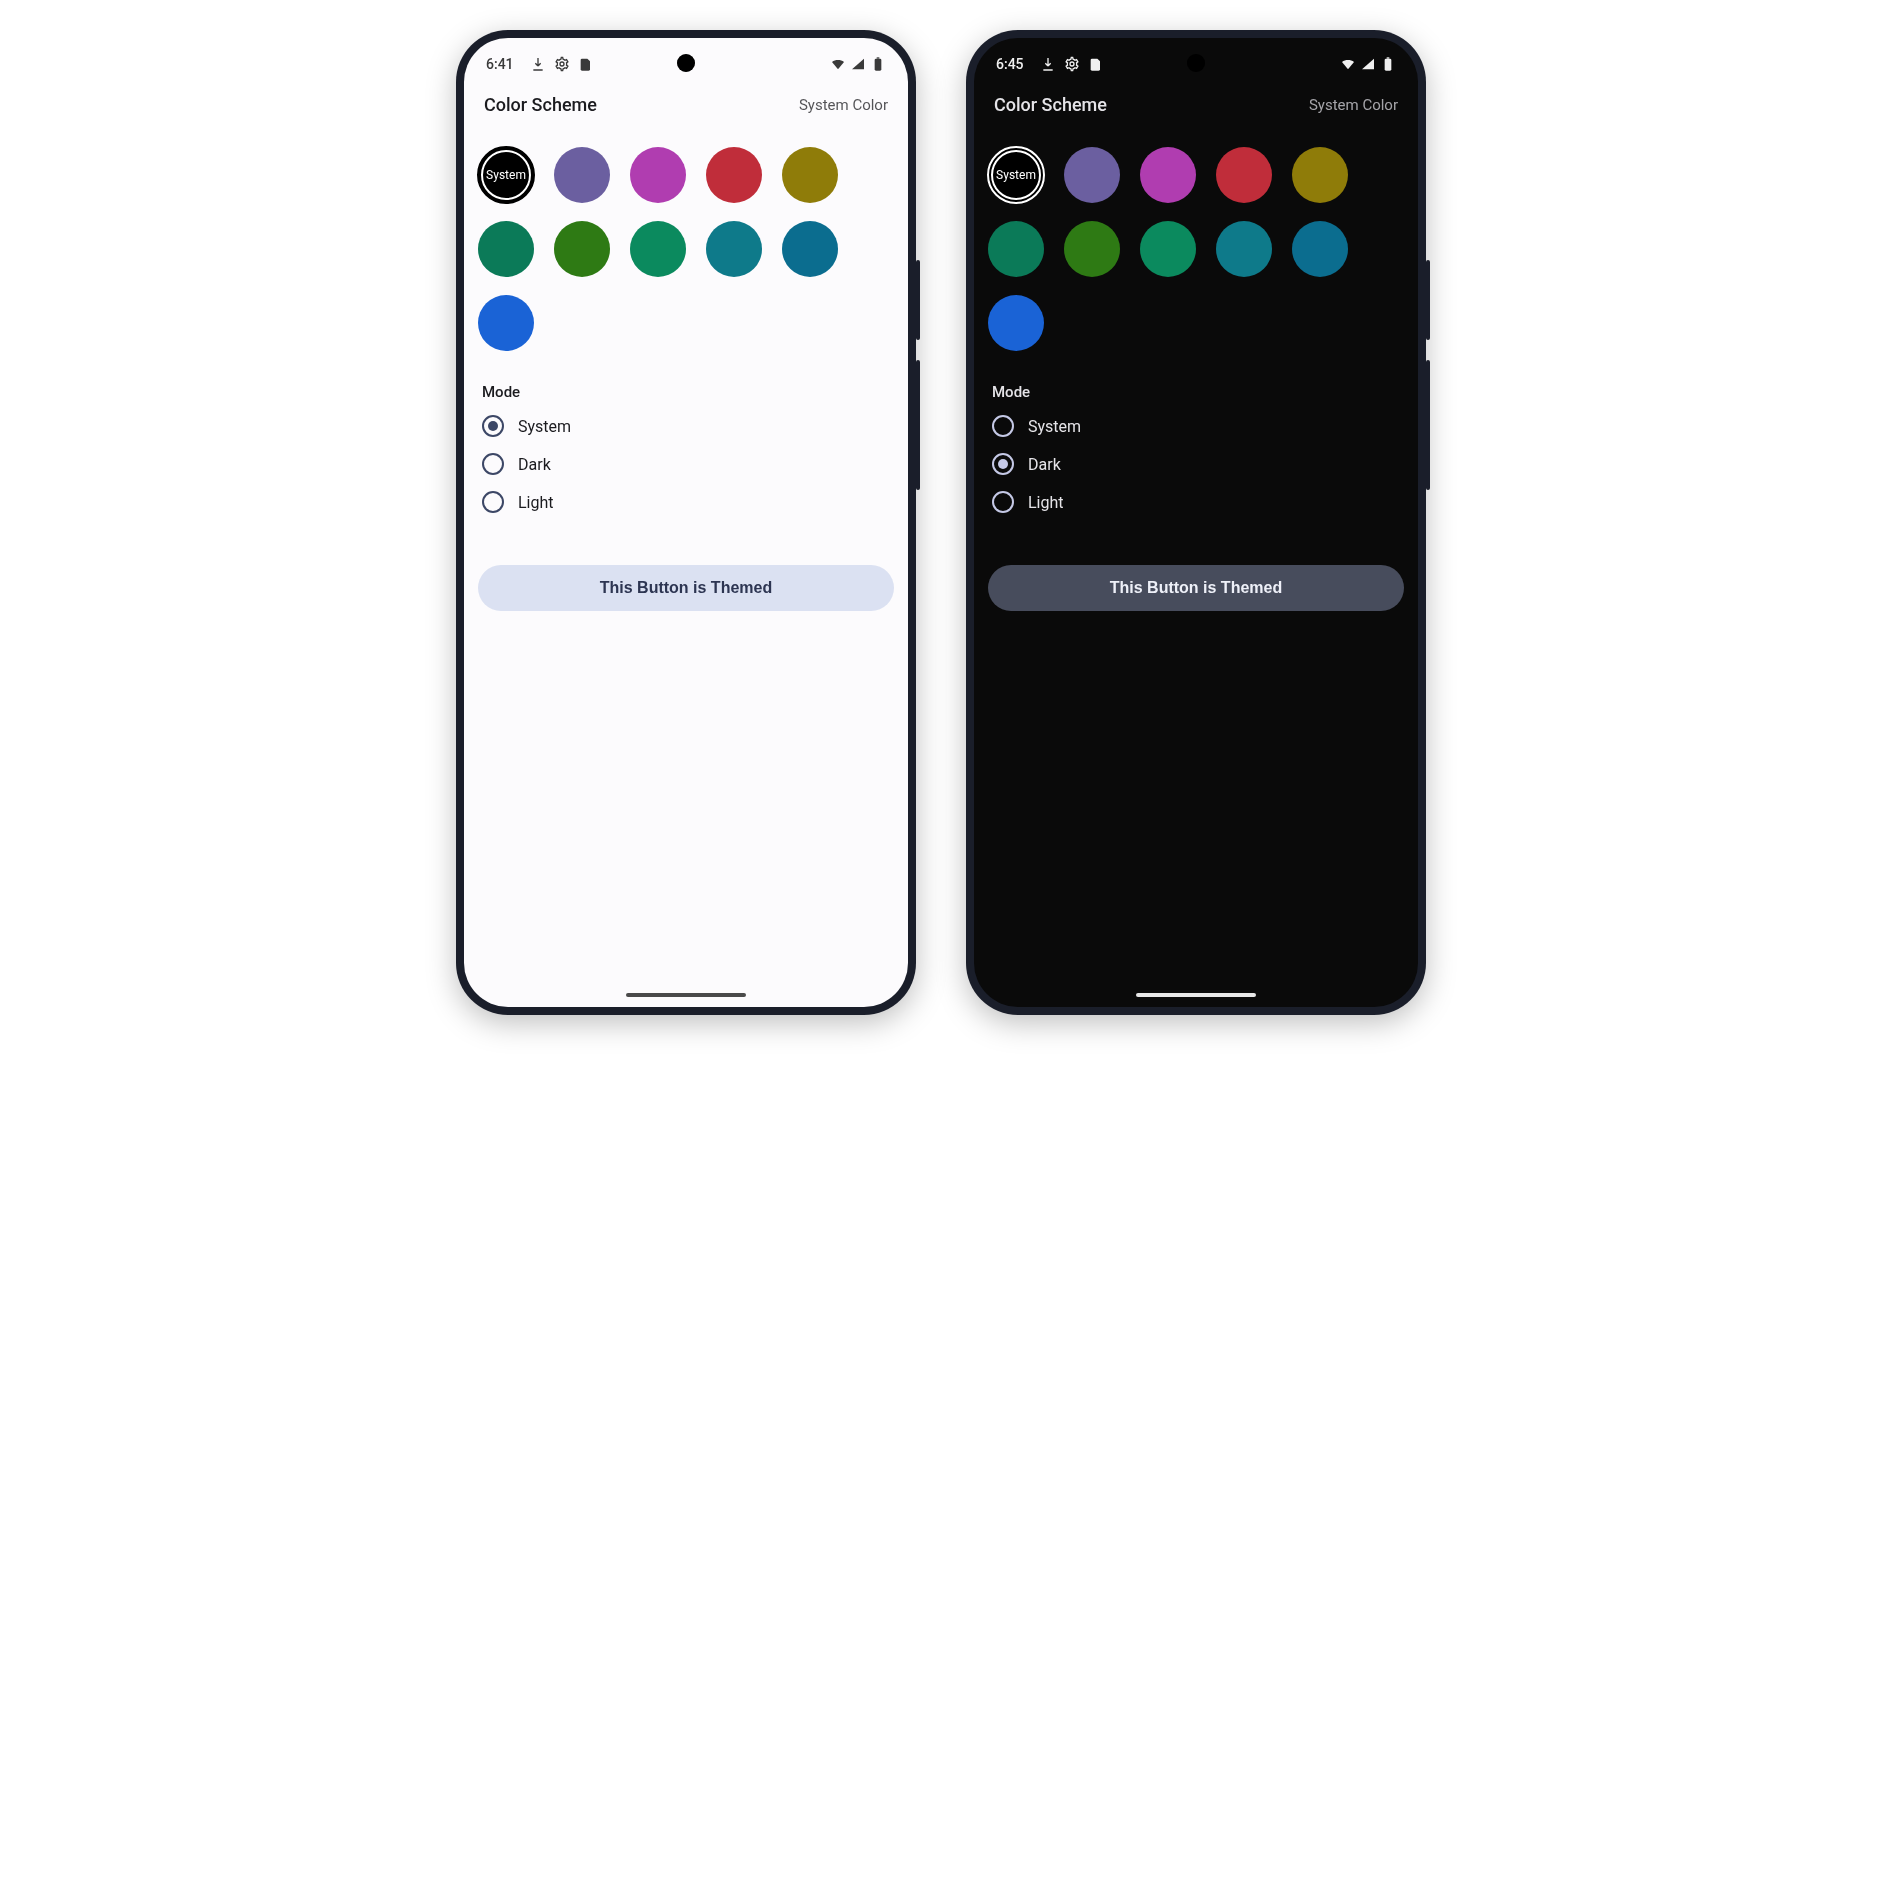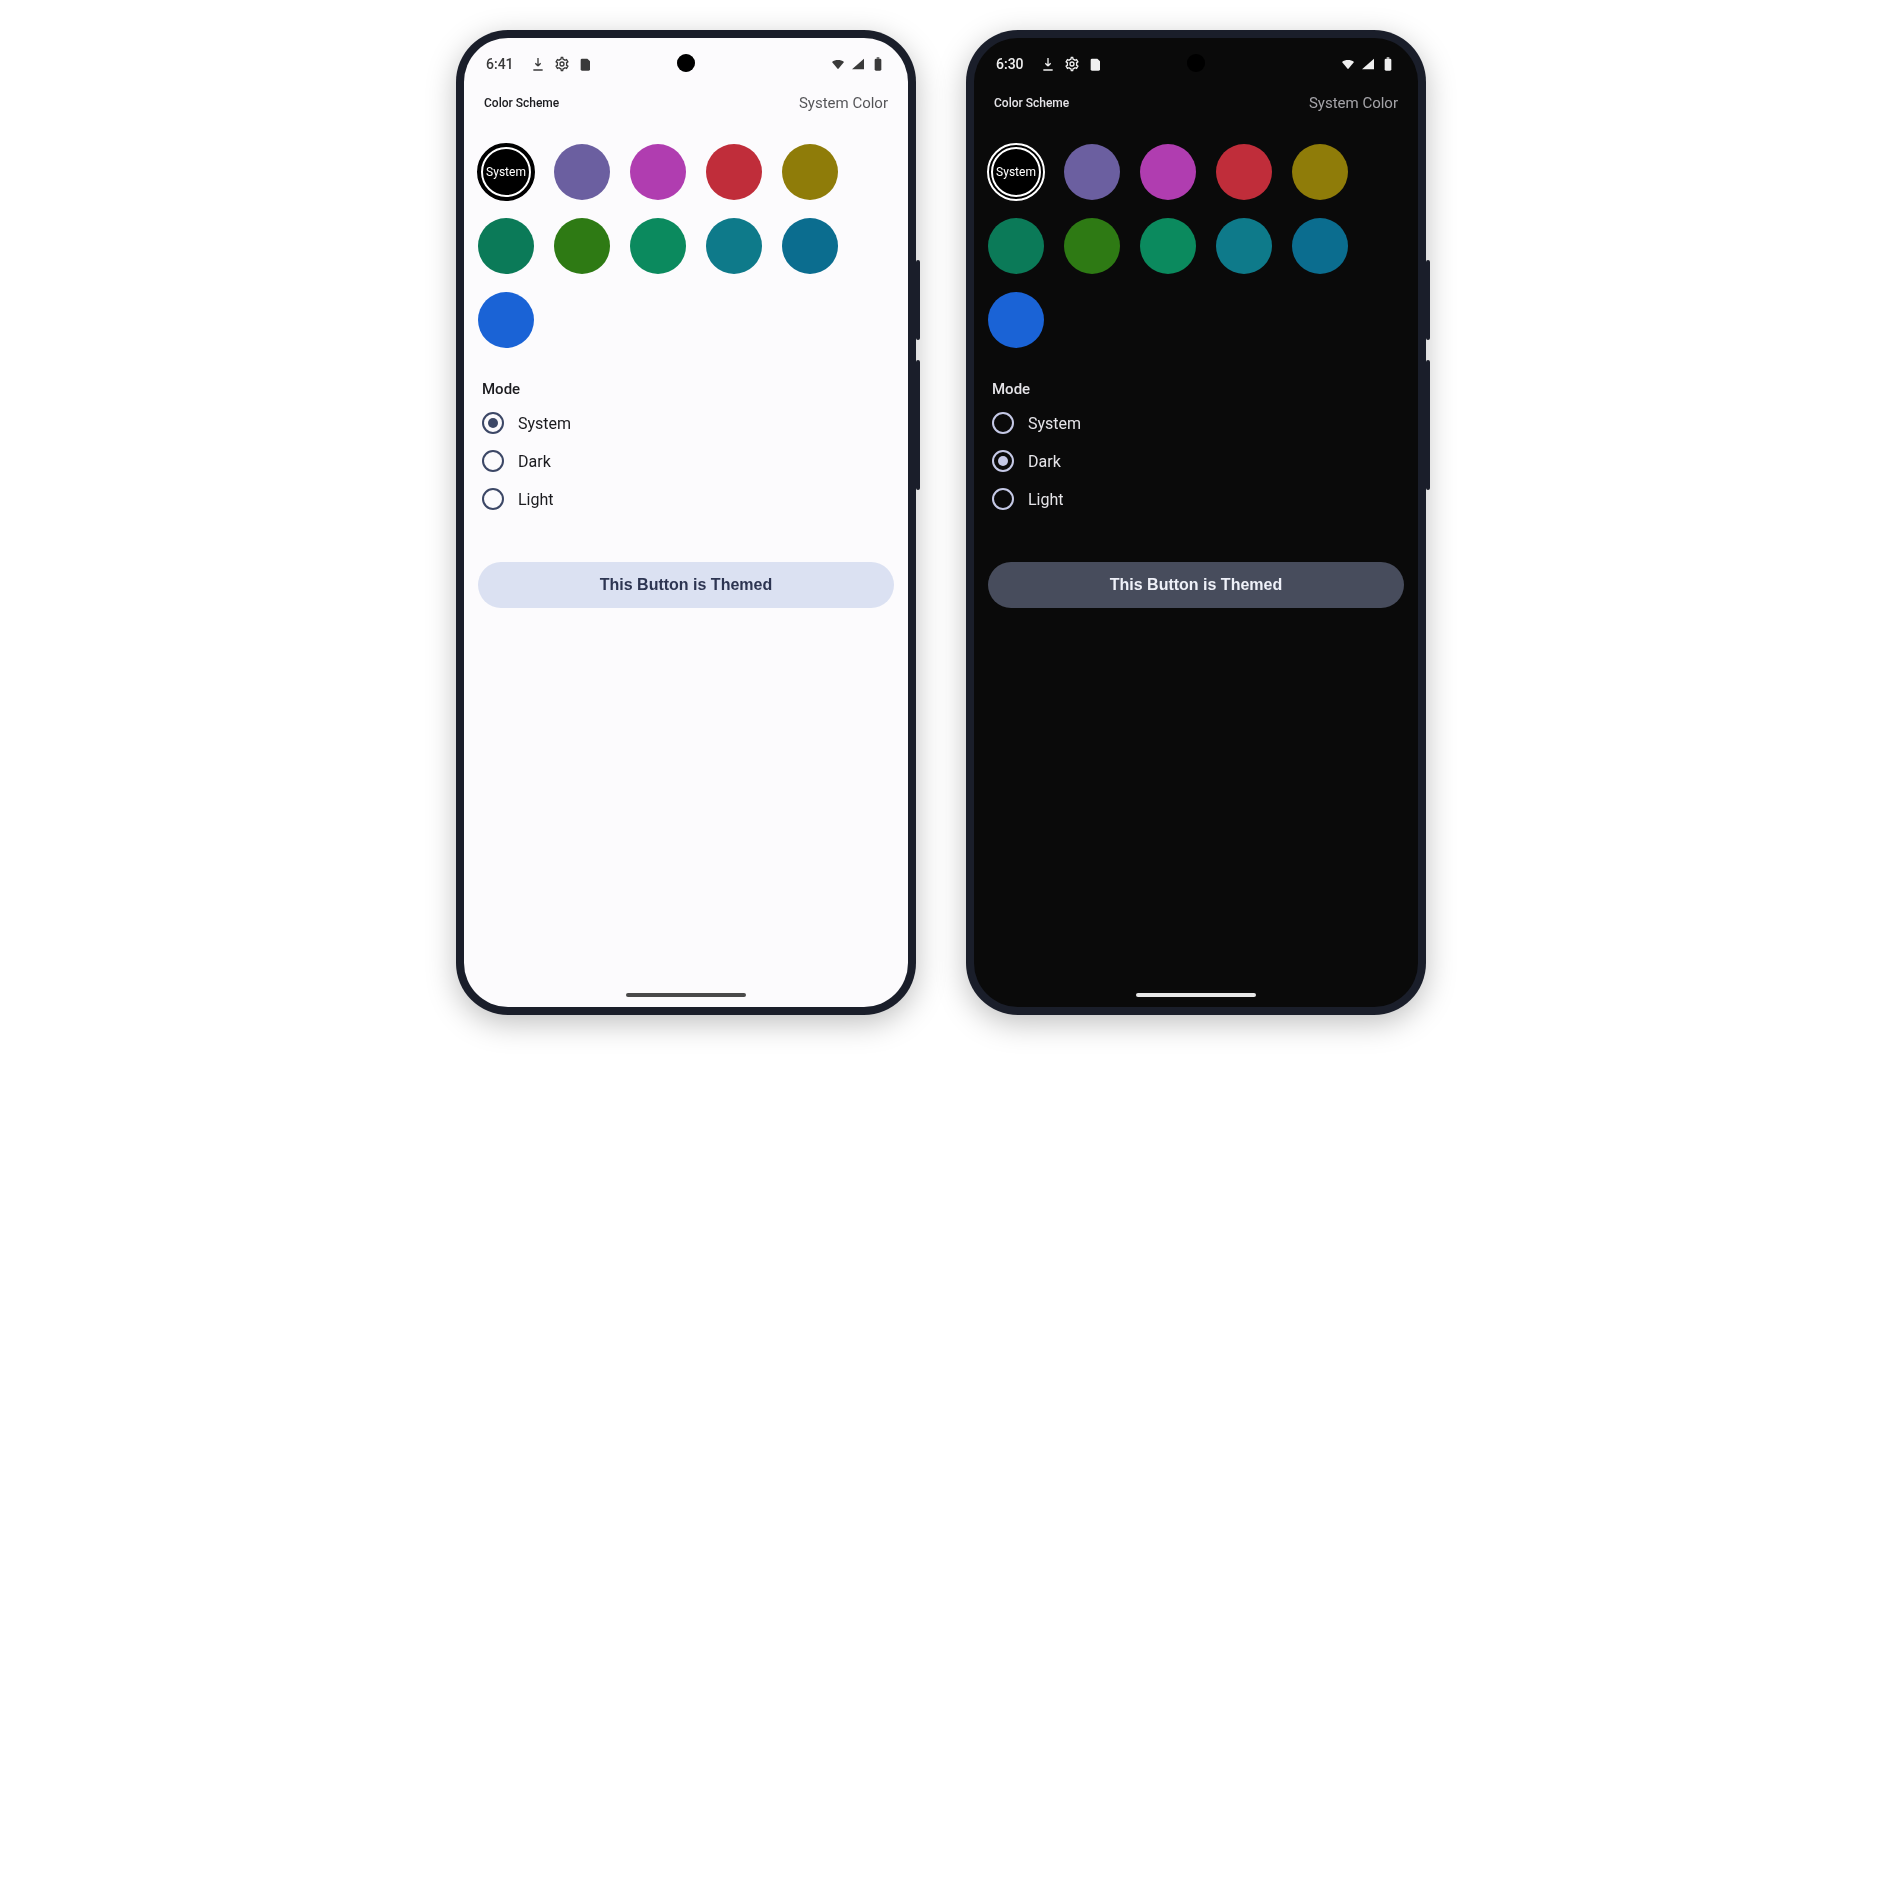--- a/index.html
+++ b/index.html
@@ -69,21 +69,21 @@
   .statusbar .spacer{flex:1;}
   .statusbar .sb-right{display:flex;align-items:center;gap:4px;}
   .sb-ico{width:16px;height:16px;display:block;}
 
   
   .header{
     display:flex;
     align-items:center;
     padding:10px 20px 6px 20px;
   }
-  .header .title{font-size:12px;font-weight:500;}
+  .header .title{font-size:18px;font-weight:500;}
   .header .action{margin-left:auto;font-size:15px;opacity:.75;}
   .dark .header .action{color:#d8d7dd;}
 
   
   .swatches{
     display:flex;
     flex-wrap:wrap;
     gap:18px 20px;
     padding:26px 14px 8px 14px;
   }
@@ -232,21 +232,21 @@
       <div class="home-indicator"></div>
     </div>
   </div>
 
   <div class="phone dark">
     <div class="screen">
       <div class="camera"></div>
 
       <div class="statusbar">
         <div class="sb-left">
-          <span class="sb-time">6:30</span>
+          <span class="sb-time">6:45</span>
           <svg class="sb-ico" viewBox="0 0 24 24" fill="none" stroke="currentColor" stroke-width="2">
               <path d="M12 3v12m0 0l-4-4m4 4l4-4M5 21h14"></path>
             </svg>
           <svg class="sb-ico" viewBox="0 0 24 24" fill="none" stroke="currentColor" stroke-width="2">
               <circle cx="12" cy="12" r="3"></circle>
               <path d="M19 12a7 7 0 0 0-.2-1.7l2-1.5-2-3.4-2.3 1a7 7 0 0 0-2.9-1.7L13 2h-2l-.6 2.7a7 7 0 0 0-2.9 1.7l-2.3-1-2 3.4 2 1.5A7 7 0 0 0 5 12a7 7 0 0 0 .2 1.7l-2 1.5 2 3.4 2.3-1a7 7 0 0 0 2.9 1.7L11 22h2l.6-2.7a7 7 0 0 0 2.9-1.7l2.3 1 2-3.4-2-1.5A7 7 0 0 0 19 12z"></path>
             </svg>
           <svg class="sb-ico" viewBox="0 0 24 24" fill="currentColor">
               <path d="M6 4h8l4 4v12a2 2 0 0 1-2 2H6a2 2 0 0 1-2-2V6a2 2 0 0 1 2-2z"></path>
             </svg>

